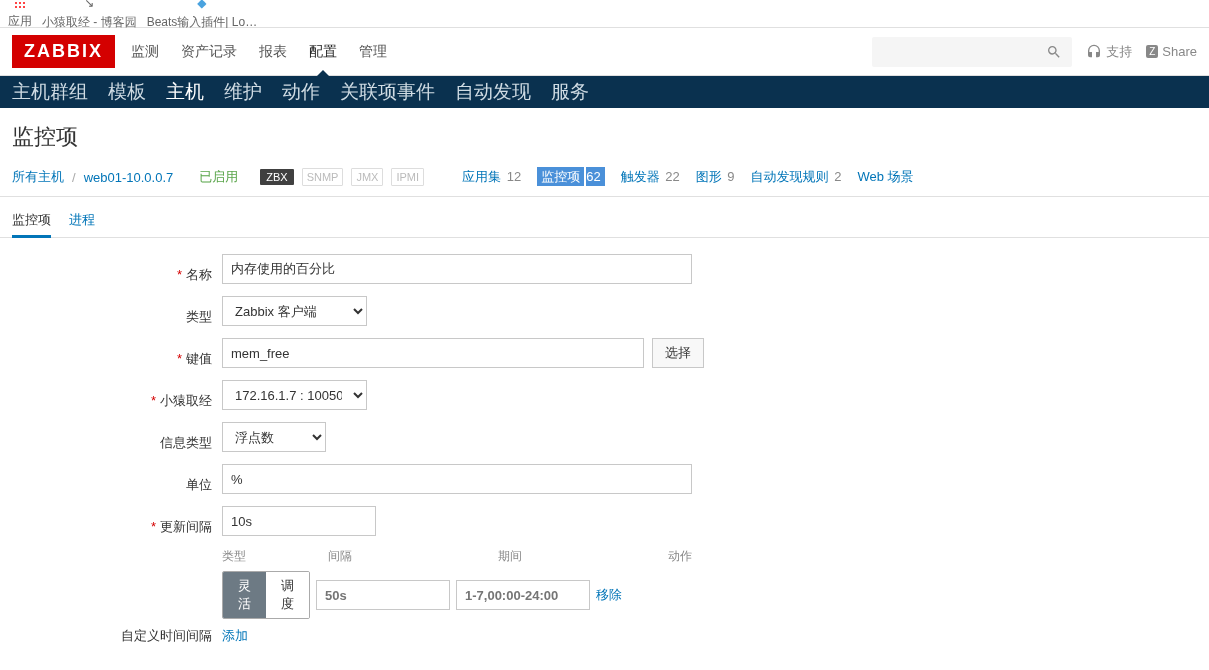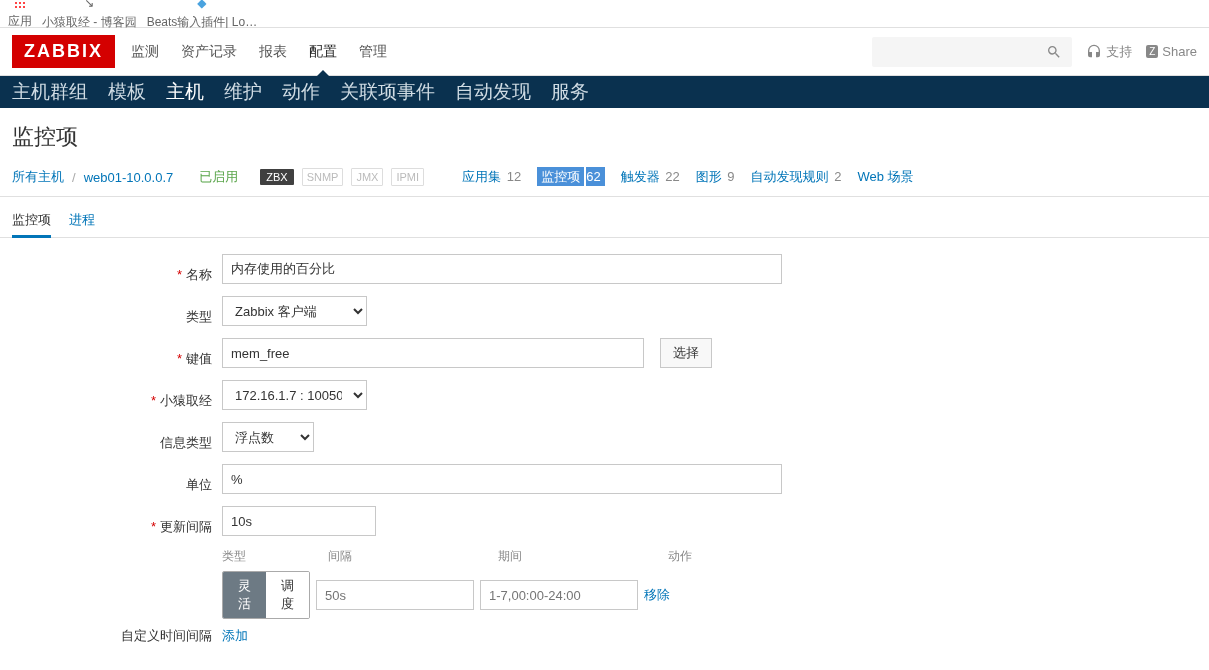--- a/index.html
+++ b/index.html
@@ -35,35 +35,35 @@
 .nav-item-group.active .nav-item-count { background: #4a90d9; color: #fff; padding: 2px 4px 2px 0; text-align: center; }
 .tabs-row { padding: 8px 12px 0; display: flex; gap: 18px; border-bottom: 1px solid #e0e0e0; }
 .tab { color: #0275b8; text-decoration: none; padding: 6px 0; font-size: 13px; }
 .tab.active { color: #333; border-bottom: 3px solid #0275b8; margin-bottom: -1px; }
 .form-area { padding: 16px 12px; }
 .form-row { display: flex; align-items: flex-end; margin-bottom: 12px; }
 .form-label { width: 210px; text-align: right; padding-right: 10px; padding-top: 6px; color: #333; font-size: 13px; }
 .form-label .req { color: #d40000; margin-right: 4px; }
 .form-control { flex: 1; }
 input.text-input, select.select-input { border: 1px solid #c8c8c8; padding: 5px 8px; font-size: 13px; color: #333; background: #fff; height: 30px; }
-input.text-input.wide { width: 560px; }
+input.text-input.wide { width: 470px; }
 select.select-input { }
-.field-with-button { display: flex; gap: 16px; align-items: center; }
+.field-with-button { display: flex; gap: 8px; align-items: center; }
 .btn { border: 1px solid #c8c8c8; background: #f8f8f8; padding: 5px 12px; font-size: 13px; cursor: pointer; height: 30px; color: #333; }
 .interval-table { }
 .interval-header { display: flex; gap: 6px; color: #888; font-size: 12px; margin-bottom: 6px; }
 .interval-header .col-type { width: 100px; }
 .interval-header .col-interval { width: 164px; }
 .interval-header .col-period { width: 164px; }
 .interval-header .col-action { width: 60px; }
 .interval-row { display: flex; gap: 6px; align-items: center; margin-bottom: 8px; }
 .toggle-group { display: flex; border: 1px solid #aaa; border-radius: 2px; overflow: hidden; }
 .toggle-btn { padding: 5px 12px; font-size: 13px; background: #fff; color: #333; cursor: pointer; border: none; }
 .toggle-btn.active { background: #6d7a84; color: #fff; }
-.interval-row input { width: 158px; }
+.interval-row input { width: 134px; font-weight: bold; }
 .link-action { color: #0275b8; text-decoration: none; font-size: 13px; }
 .icon-svg { width: 16px; height: 16px; fill: #888; }
 </style>
 </head>
 <body>
 
 <div class="browser-bar">
   <span class="app-icon">
     <span class="grid-icon"></span>
     <span>应用</span>
@@ -191,21 +191,21 @@
     <div class="form-control">
       <select class="select-input" style="width:145px">
         <option>172.16.1.7 : 10050</option>
       </select>
     </div>
   </div>
 
   <div class="form-row">
     <div class="form-label"><span>信息类型</span></div>
     <div class="form-control">
-      <select class="select-input" style="width:92px">
+      <select class="select-input" style="width:104px">
         <option>浮点数</option>
       </select>
     </div>
   </div>
 
   <div class="form-row">
     <div class="form-label"><span>单位</span></div>
     <div class="form-control"><input class="text-input wide" value="%" style=""></div>
   </div>
 

